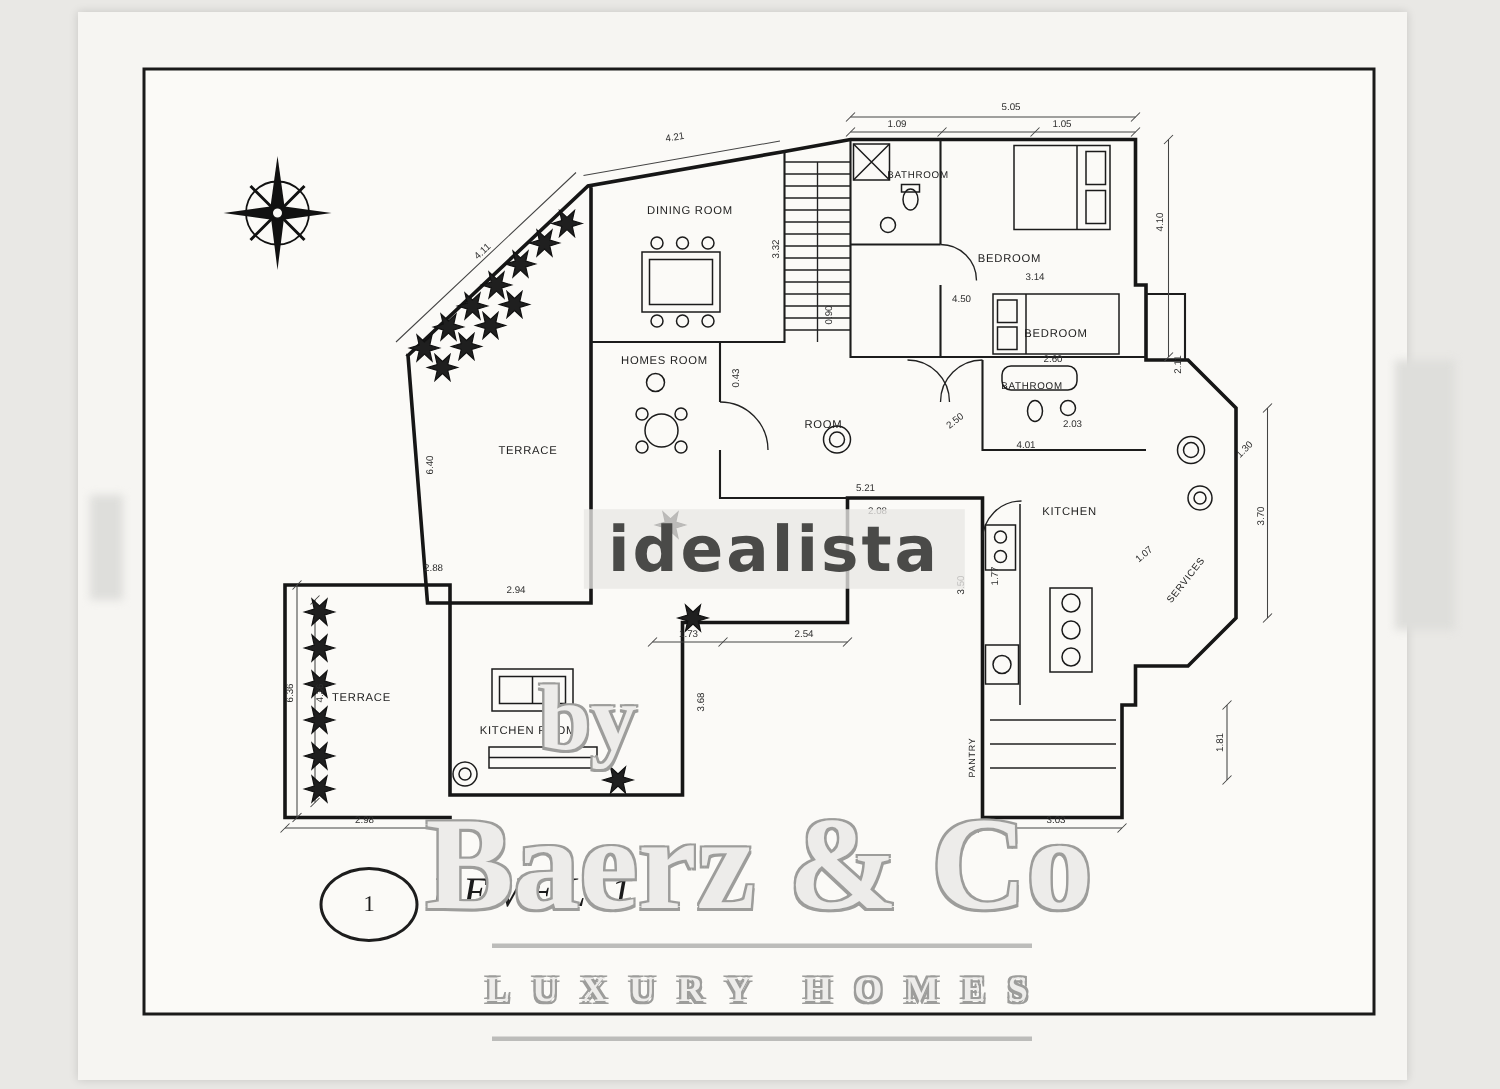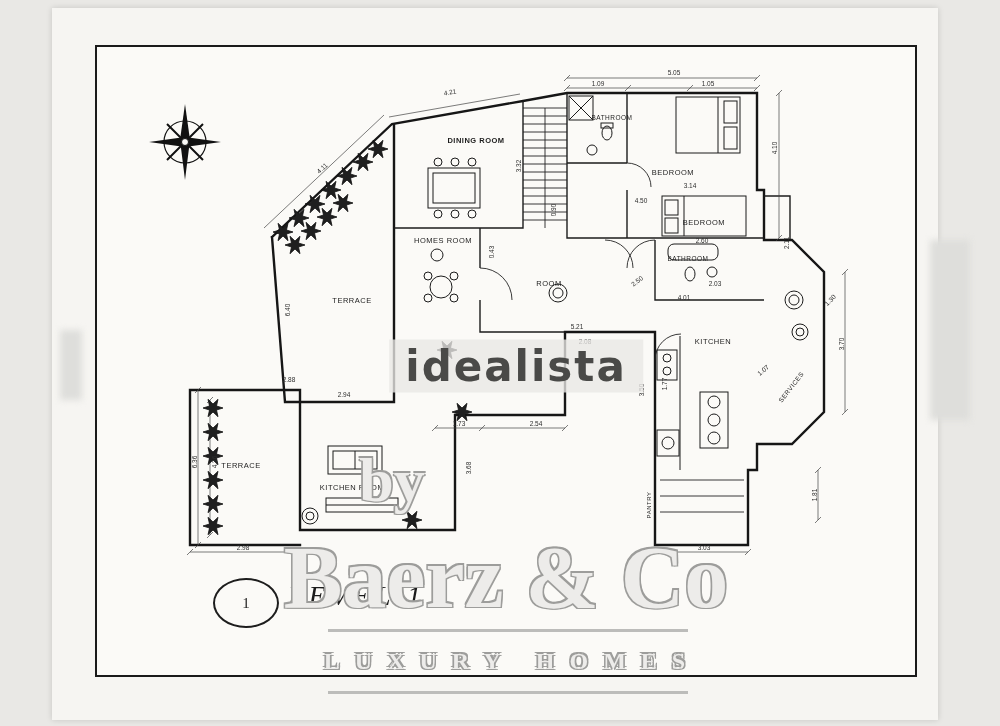--- a/index.html
+++ b/index.html
@@ -192,21 +192,21 @@
 
     <g>
       <circle cx="185" cy="142" r="21" fill="none" stroke="#111" stroke-width="1.2"></circle>
       <polygon points="185,104 190,140 185,180 180,140" fill="#111"></polygon>
       <polygon points="149,142 185,137 221,142 185,147" fill="#111"></polygon>
       <path d="M167,124 L203,160 M203,124 L167,160" stroke="#111" stroke-width="2" fill="none"></path>
       <circle cx="185" cy="142" r="3.5" fill="#fbfaf7" stroke="#111" stroke-width="1"></circle>
     </g>
   </svg>
 
-  <div class="room-label" style="left:476px;top:140px;font-weight:bold;">DINING ROOM</div>
+  <div class="room-label" style="left:460px;top:140px;">DINING ROOM</div>
   <div class="room-label" style="left:612px;top:117px;font-size:6.5px;">BATHROOM</div>
   <div class="room-label" style="left:673px;top:172px;">BEDROOM</div>
   <div class="room-label" style="left:704px;top:222px;">BEDROOM</div>
   <div class="room-label" style="left:688px;top:258px;font-size:6.5px;">BATHROOM</div>
   <div class="room-label" style="left:443px;top:240px;">HOMES ROOM</div>
   <div class="room-label" style="left:549px;top:283px;">ROOM</div>
   <div class="room-label" style="left:352px;top:300px;">TERRACE</div>
   <div class="room-label" style="left:241px;top:465px;">TERRACE</div>
   <div class="room-label" style="left:352px;top:487px;">KITCHEN ROOM</div>
   <div class="room-label" style="left:713px;top:341px;text-align:right;">KITCHEN</div>

